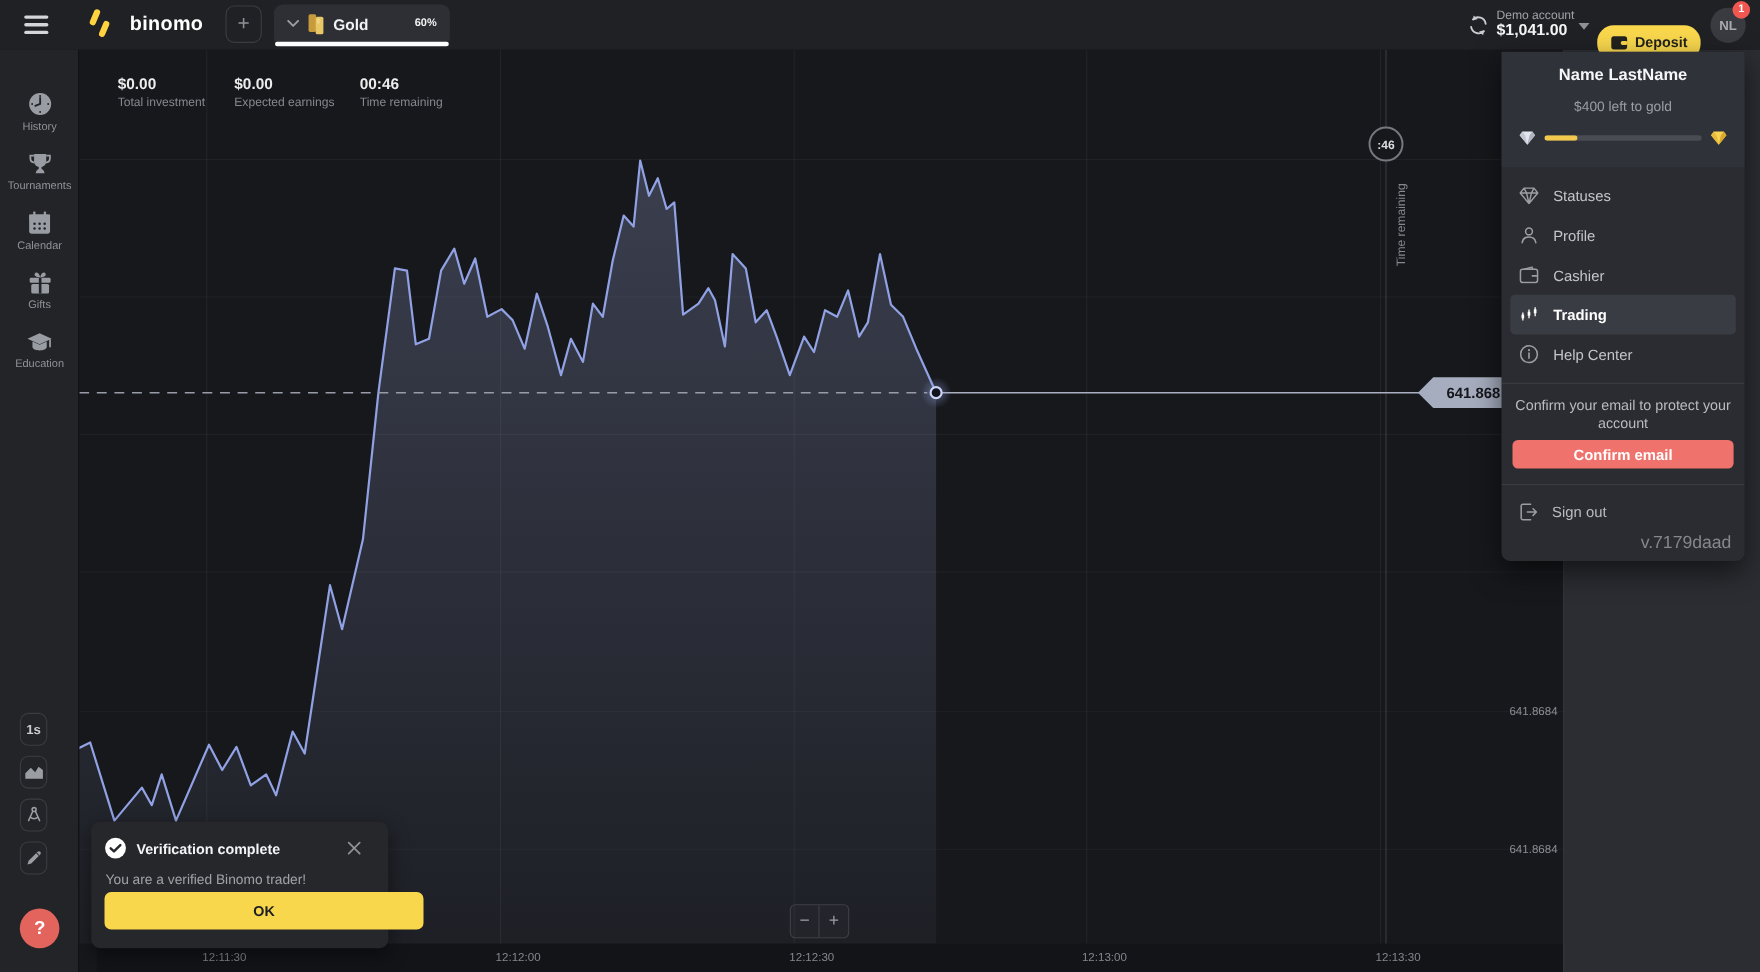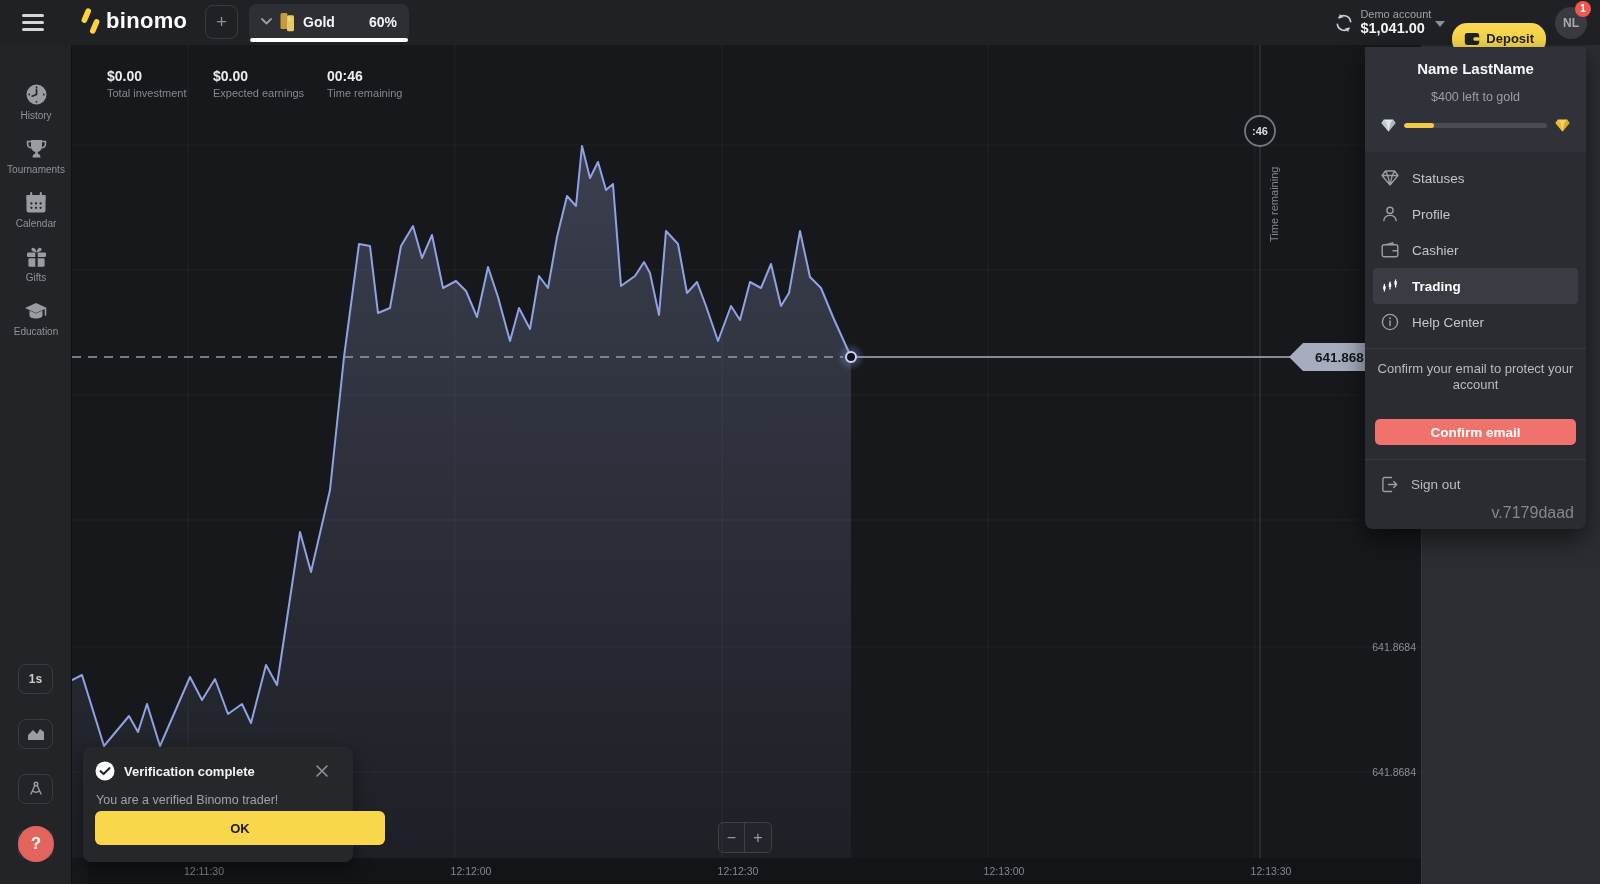--- a/index.html
+++ b/index.html
@@ -5,45 +5,45 @@
   * { margin:0; padding:0; box-sizing:border-box; }
   html,body { width:1600px; height:884px; overflow:hidden; background:#17181c;
     font-family:"Liberation Sans", sans-serif; -webkit-font-smoothing:antialiased; }
   .app { position:relative; width:1600px; height:884px; }
 
   
   .topbar { position:absolute; left:0; top:0; width:1600px; height:45px; background:#202125; z-index:30; }
   .hamburger { position:absolute; left:22px; top:14px; width:22px; height:17px; display:flex; flex-direction:column; justify-content:space-between; cursor:pointer; }
   .hamburger span { display:block; height:2.6px; border-radius:2px; background:#d4d6d9; }
   .logo { position:absolute; left:79px; top:7px; display:flex; align-items:center; gap:4px; }
-  .logo-text { color:#fff; font-size:22px; font-weight:bold; letter-spacing:0.3px; }
+  .logo-text { color:#fff; font-size:18px; font-weight:bold; letter-spacing:0.3px;margin-left:12px; }
   .plus-btn { position:absolute; left:205px; top:5px; width:33px; height:34px; border:1px solid #3b3c41; border-radius:8px; color:#8d9095; font-size:19px; font-weight:400; display:flex; align-items:center; justify-content:center; }
   .asset-tab { position:absolute; left:249px; top:4px; width:160px; height:38px; background:#2e2f34; border-radius:8px; display:flex; align-items:center; padding:0 12px 3px 12px; gap:8px; }
   .asset-tab .underline { position:absolute; left:1px; right:1px; bottom:0; height:4px; background:#ffffff; border-radius:3px; }
   .asset-name { color:#f2f3f4; font-size:14px; font-weight:bold; }
-  .asset-payout { margin-left:auto; color:#f2f3f4; font-size:14px; font-weight:bold; }
+  .asset-payout { margin-left:auto; color:#f2f3f4; font-size:10px; font-weight:bold; }
   .top-right { position:absolute; right:13px; top:0; height:45px; display:flex; align-items:center; }
   .refresh { width:20px; height:20px; margin-right:6px; }
   .acct { display:flex; flex-direction:column; line-height:1.15; }
   .acct-type { color:#9fa2a7; font-size:11px; }
   .acct-balance { color:#f4f5f6; font-size:14.5px; font-weight:bold; }
   .acct-caret { width:0; height:0; border-left:5px solid transparent; border-right:5px solid transparent; border-top:6px solid #8d9095; margin:3px 7px 0 4px; }
   .deposit-btn { height:29px; padding:16px 12px; background:#f9d84d; border-radius:15px; display:flex; align-items:center; gap:6px; color:#22231f; font-size:13px; font-weight:bold; cursor:pointer;margin-top:32px; }
   .avatar-wrap { position:relative; margin-left:9px; }
   .avatar { width:32px; height:32px; border-radius:50%; background:#3a3b41; color:#a7aaaf; font-size:12px; font-weight:bold; display:flex; align-items:center; justify-content:center; }
   .avatar-badge { position:absolute; right:-4px; top:-6px; width:16px; height:16px; border-radius:50%; background:#ef5750; color:#fff; font-size:10px; font-weight:bold; display:flex; align-items:center; justify-content:center; }
 
   
   .sidebar { position:absolute; left:0; top:45px; width:72px; height:839px; background:#232428; z-index:20; border-right:1px solid #101114; }
   .nav { position:absolute; top:22px; left:0; width:72px; display:flex; flex-direction:column; align-items:center; }
   .nav-item { width:72px; height:54px; display:flex; flex-direction:column; align-items:center; justify-content:flex-end; gap:4px; cursor:pointer; }
   .nav-item svg { display:block; }
   .nav-label { color:#8f9297; font-size:10px; }
   .tools { position:absolute; left:18px; top:603px; display:flex; flex-direction:column; gap:9px; }
-  .tool-btn { width:35px; height:30px; border:1px solid #3b3c41; border-radius:8px; display:flex; align-items:center; justify-content:center; color:#caccd0; font-size:12px; font-weight:bold; cursor:pointer; background:transparent;margin-top:16px; }
+  .tool-btn { width:25px; height:30px; border:1px solid #3b3c41; border-radius:8px; display:flex; align-items:center; justify-content:center; color:#caccd0; font-size:12px; font-weight:bold; cursor:pointer; background:transparent; }
   .help-btn { position:absolute; left:18px; top:781px; width:36px; height:36px; border-radius:50%; background:#e2645d; color:#fff; font-size:17px; font-weight:bold; display:flex; align-items:center; justify-content:center; cursor:pointer; }
 
   
   .chart { position:absolute; left:72px; top:45px; width:1349px; height:839px; background:#17181c; z-index:1; }
   .chart-svg { position:absolute; left:0; top:0; }
   .stat { position:absolute; top:23px; display:flex; flex-direction:column; gap:3px; z-index:3; }
   .stat-value { color:#ededee; font-size:14px; font-weight:bold; }
   .stat-label { color:#85888e; font-size:11px; }
   .time-remaining-label { position:absolute; left:1196px; top:107px; height:90px; writing-mode:vertical-rl; transform:rotate(180deg); color:#84878e; font-size:11px; white-space:nowrap; z-index:2; }
   .y-axis { position:absolute; right:0; top:0; z-index:2; }
@@ -74,21 +74,21 @@
   .progress-track { flex:1; height:5px; border-radius:3px; background:#4a4c54; position:relative; overflow:hidden; }
   .progress-fill { position:absolute; left:0; top:0; bottom:0; border-radius:3px; background:#f2c94c; }
   .menu-items { padding:8px 0; }
   .menu-item { height:36px; display:flex; align-items:center; gap:13px; padding:0 16px; color:#c3c5ca; font-size:13.5px; cursor:pointer; }
   .menu-item svg { flex:0 0 auto; }
   .menu-item.active { margin:0 8px; padding:0 8px; border-radius:4px; background:#3a3c43; color:#fff; font-weight:bold; }
   .menu-item .right-badge { margin-left:auto; }
   .menu-divider { height:1px; background:rgba(255,255,255,0.08); }
   .menu-confirm { padding:12px 10px 14px 10px; }
   .confirm-text { color:#b9bbc1; font-size:13px; line-height:16px; text-align:center; }
-  .confirm-btn { margin-top:26px; height:26px; border-radius:5px; background:#ef736c; color:#fff; font-size:13.5px; font-weight:bold; display:flex; align-items:center; justify-content:center; cursor:pointer; }
+  .confirm-btn { margin-top:7px; height:26px; border-radius:5px; background:#ef736c; color:#fff; font-size:13.5px; font-weight:bold; display:flex; align-items:center; justify-content:center; cursor:pointer; }
   .menu-footer { padding:4px 0 7px 0; }
   .signout { height:40px; display:flex; align-items:center; gap:13px; padding:0 16px; color:#b9bbc1; font-size:13.5px; cursor:pointer; }
   .version { text-align:right; padding-right:12px; color:#84878d; font-size:16px; }
 </style>
 </head>
 <body>
 
 <div class="app">
 
   <div class="chart">

